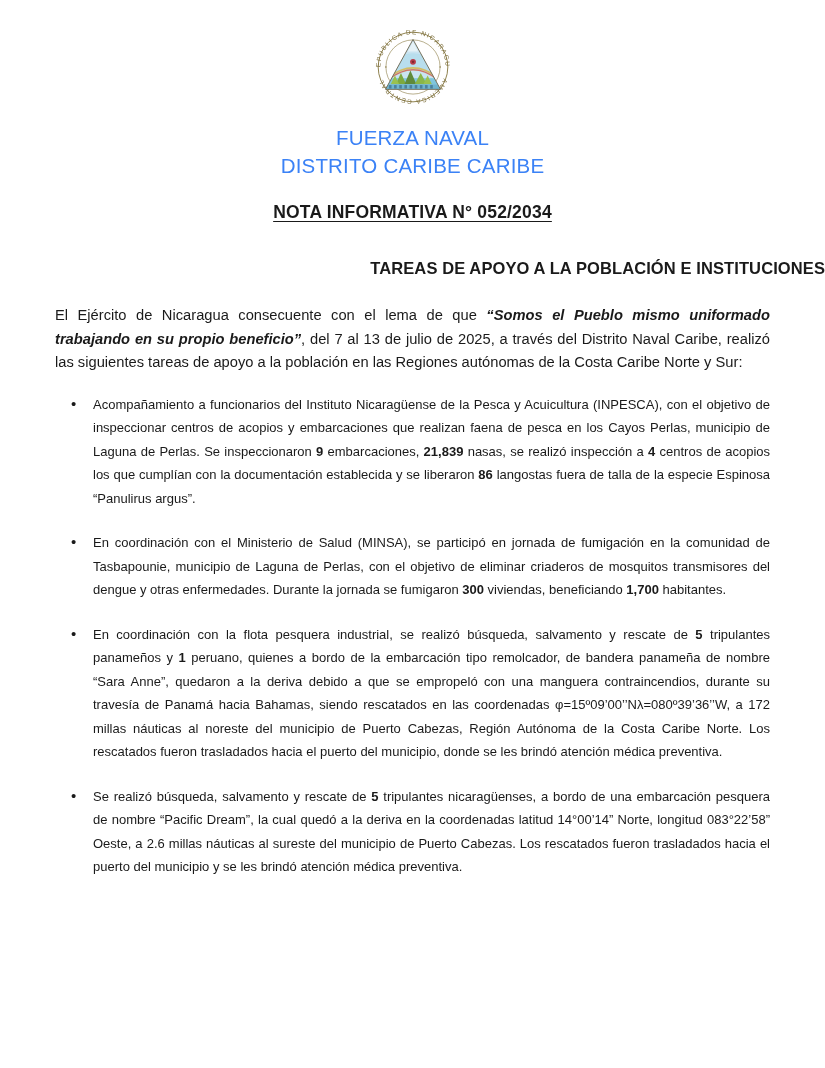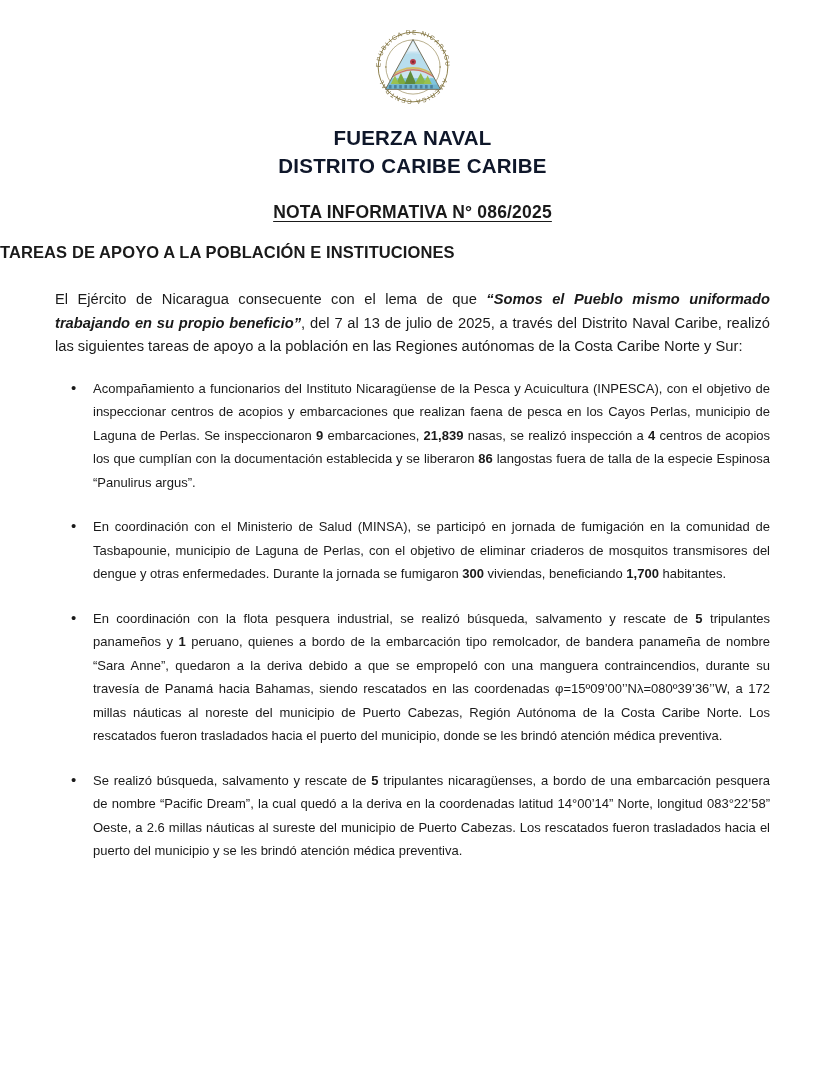--- a/index.html
+++ b/index.html
@@ -37,39 +37,39 @@
     display: block;
   }
 
   
   .head-block {
     text-align: center;
     margin-top: 14px;
   }
   .org-line {
     font-size: 20.5px;
-    font-weight: bold;
+    font-weight: normal;
     letter-spacing: 0.2px;
     line-height: 28px;
-    color: #0f172a;
+    color: #3b82f6;
   }
   .doc-number {
     margin-top: 22px;
     text-align: center;
     font-size: 17.5px;
     font-weight: bold;
     letter-spacing: 0.2px;
   }
   .doc-number span.u {
     text-decoration: underline;
     text-underline-offset: 3px;
   }
   .doc-subject {
-    margin-top: 20px;
-    text-align: left;
+    margin-top: 36px;
+    text-align: right;
     font-size: 16.5px;
     font-weight: bold;
     letter-spacing: 0.1px;
   }
 
   
   .body-area {
     margin: 0 auto;
     width: 715px;
     padding-left: 55px;
@@ -172,21 +172,21 @@
       </g>
       <polygon points="50,18 82,76 18,76" fill="none" stroke="#6f6a55" stroke-width="1.1"></polygon>
       <circle cx="18.5" cy="50" r="0.9" fill="#8a7b45"></circle>
       <circle cx="81.5" cy="50" r="0.9" fill="#8a7b45"></circle>
     </svg>
   </div>
 
   <div class="head-block">
     <div class="org-line">FUERZA NAVAL</div>
     <div class="org-line">DISTRITO CARIBE CARIBE</div>
-    <div class="doc-number"><span class="u">NOTA INFORMATIVA N° 086/2025</span></div>
+    <div class="doc-number"><span class="u">NOTA INFORMATIVA N° 052/2034</span></div>
     <div class="doc-subject">TAREAS DE APOYO A LA POBLACIÓN E INSTITUCIONES</div>
   </div>
 
   <div class="body-area">
     <div class="content">
       <p class="intro"><span>El Ejército de Nicaragua consecuente con el lema de que </span><b class="quote">“Somos el Pueblo mismo uniformado trabajando en su propio beneficio”</b><span>, del 7 al 13 de julio de 2025, a través del Distrito Naval Caribe, realizó las siguientes tareas de apoyo a la población en las Regiones autónomas de la Costa Caribe Norte y Sur:</span></p>
 
       <ul class="bullets">
         <li><span>Acompañamiento a funcionarios del Instituto Nicaragüense de la Pesca y Acuicultura (INPESCA), con el objetivo de inspeccionar centros de acopios y embarcaciones que realizan faena de pesca en los Cayos Perlas, municipio de Laguna de Perlas. Se inspeccionaron </span><span class="num">9</span><span> embarcaciones, </span><span class="num">21,839</span><span> nasas, se realizó inspección a </span><span class="num">4</span><span> centros de acopios los que cumplían con la documentación establecida y se liberaron </span><span class="num">86</span><span> langostas fuera de talla de la especie Espinosa “Panulirus argus”.</span></li>
 

